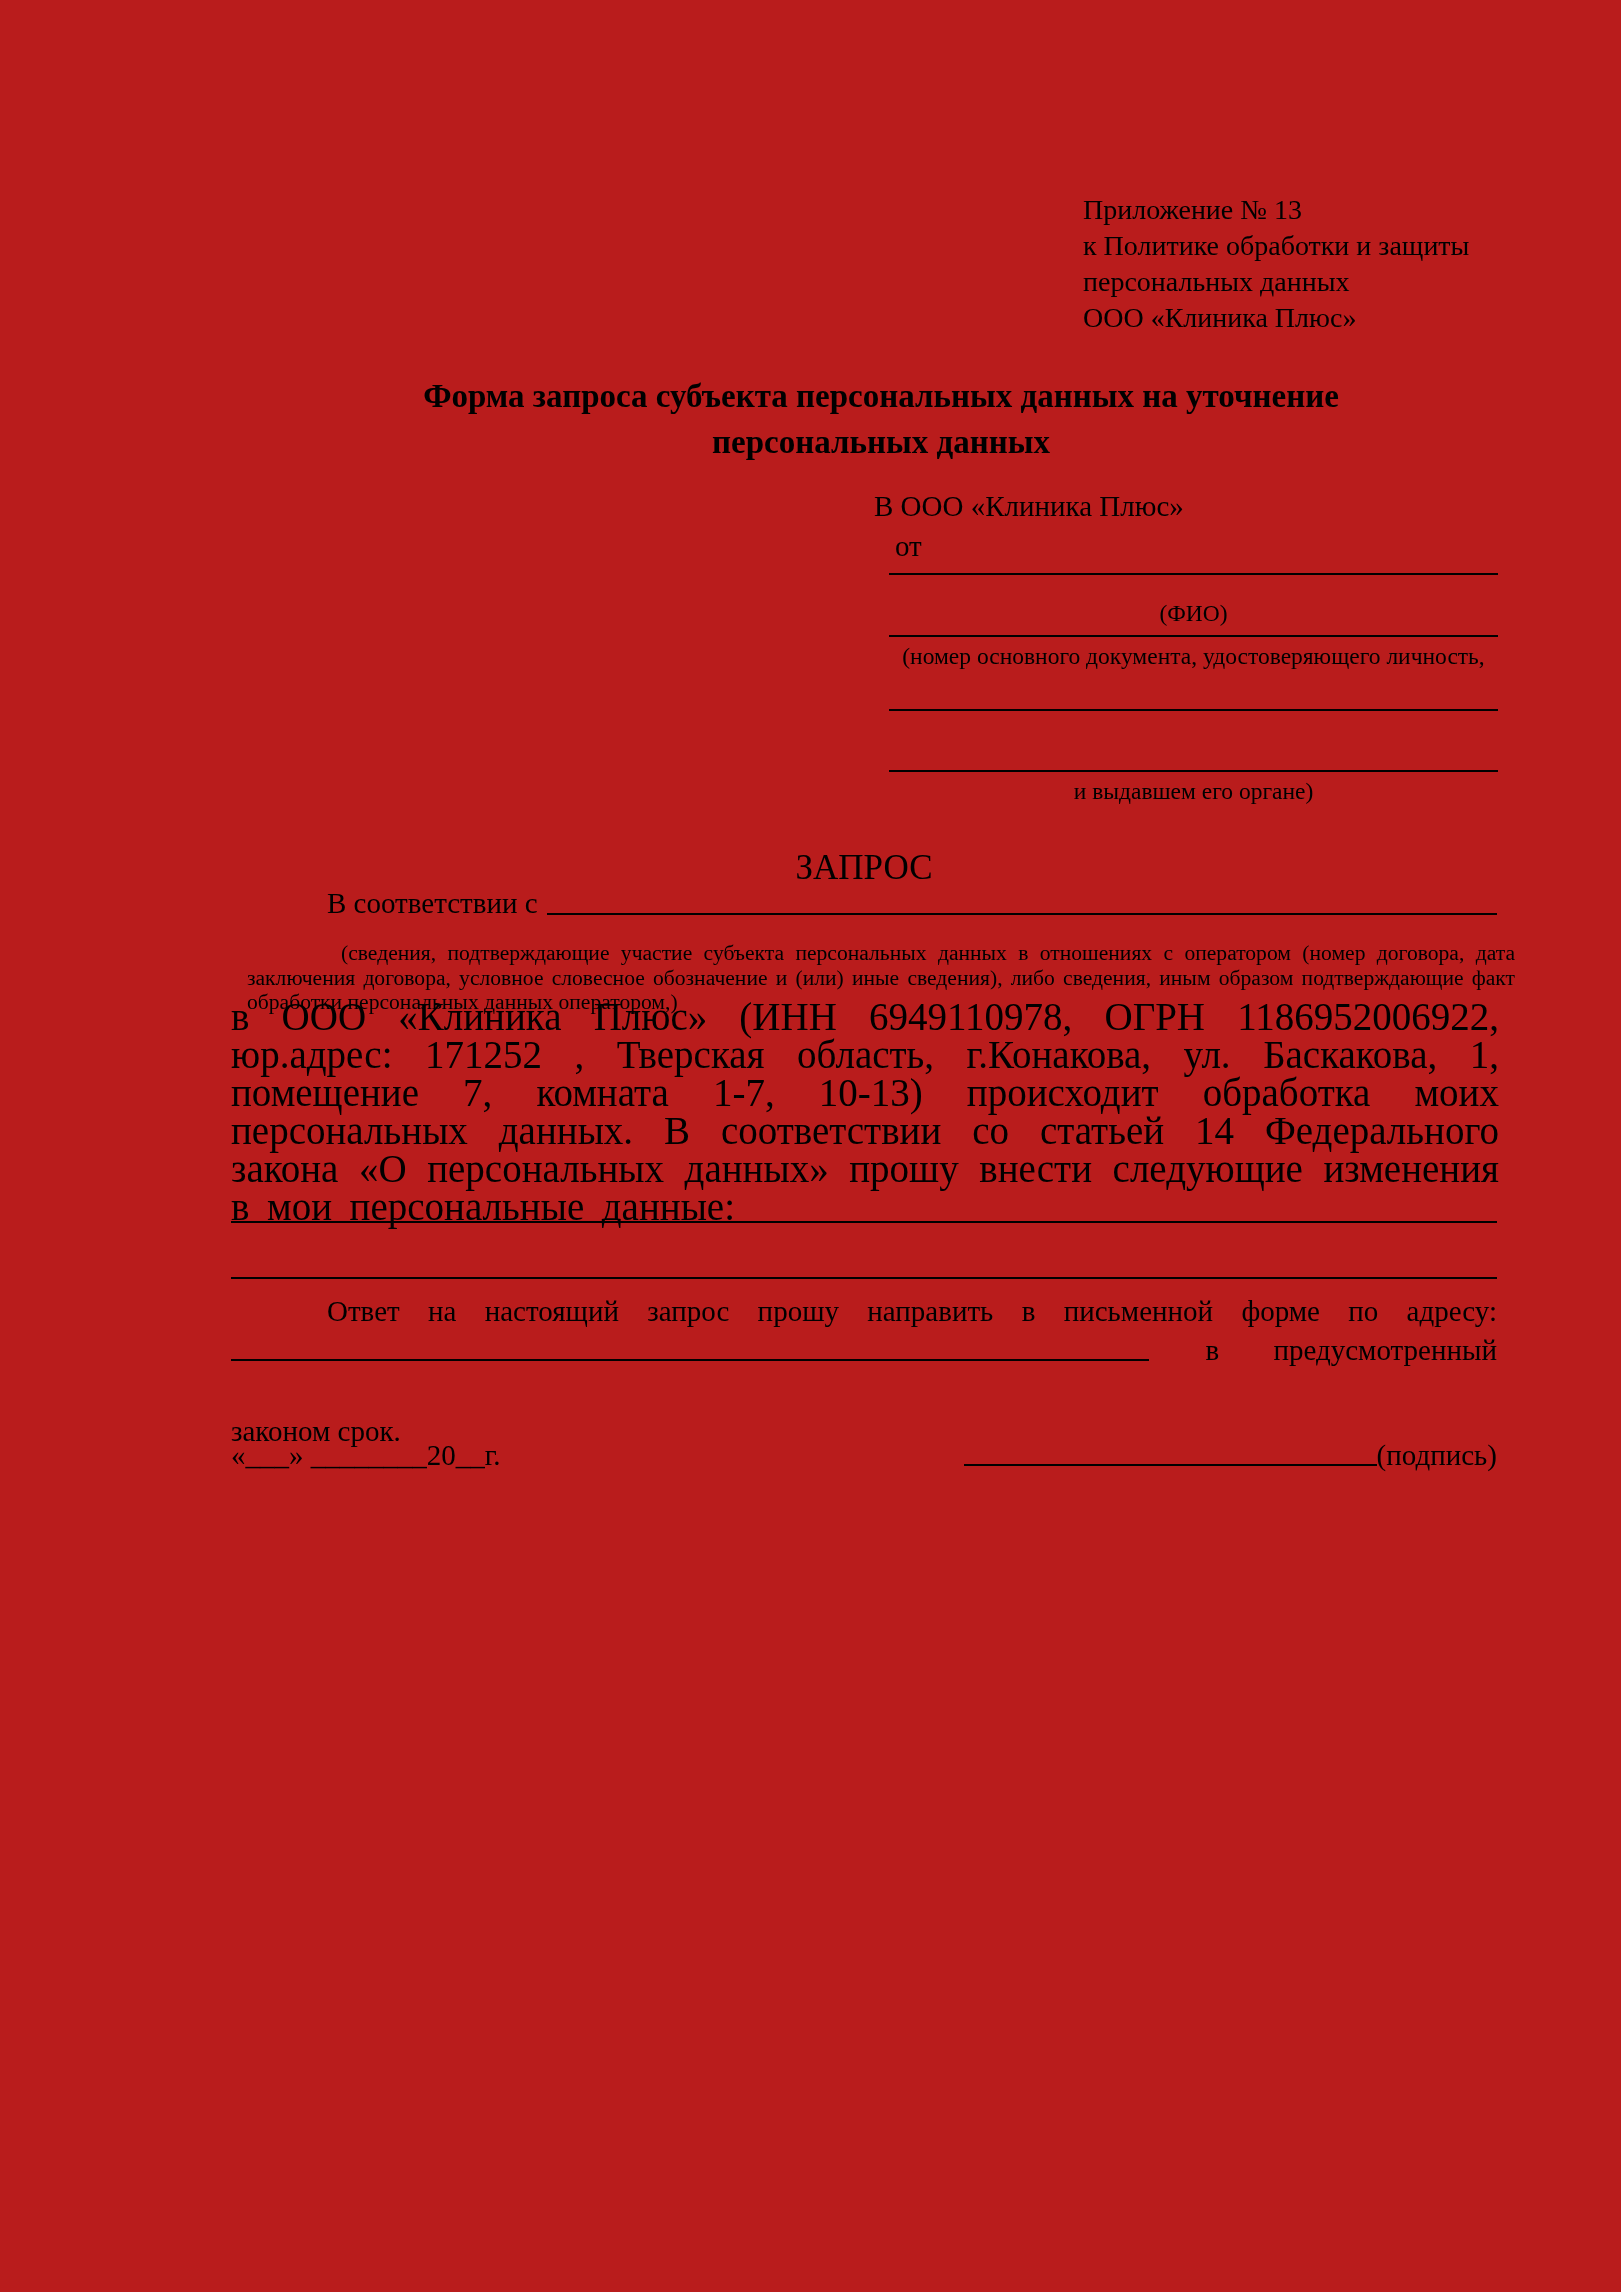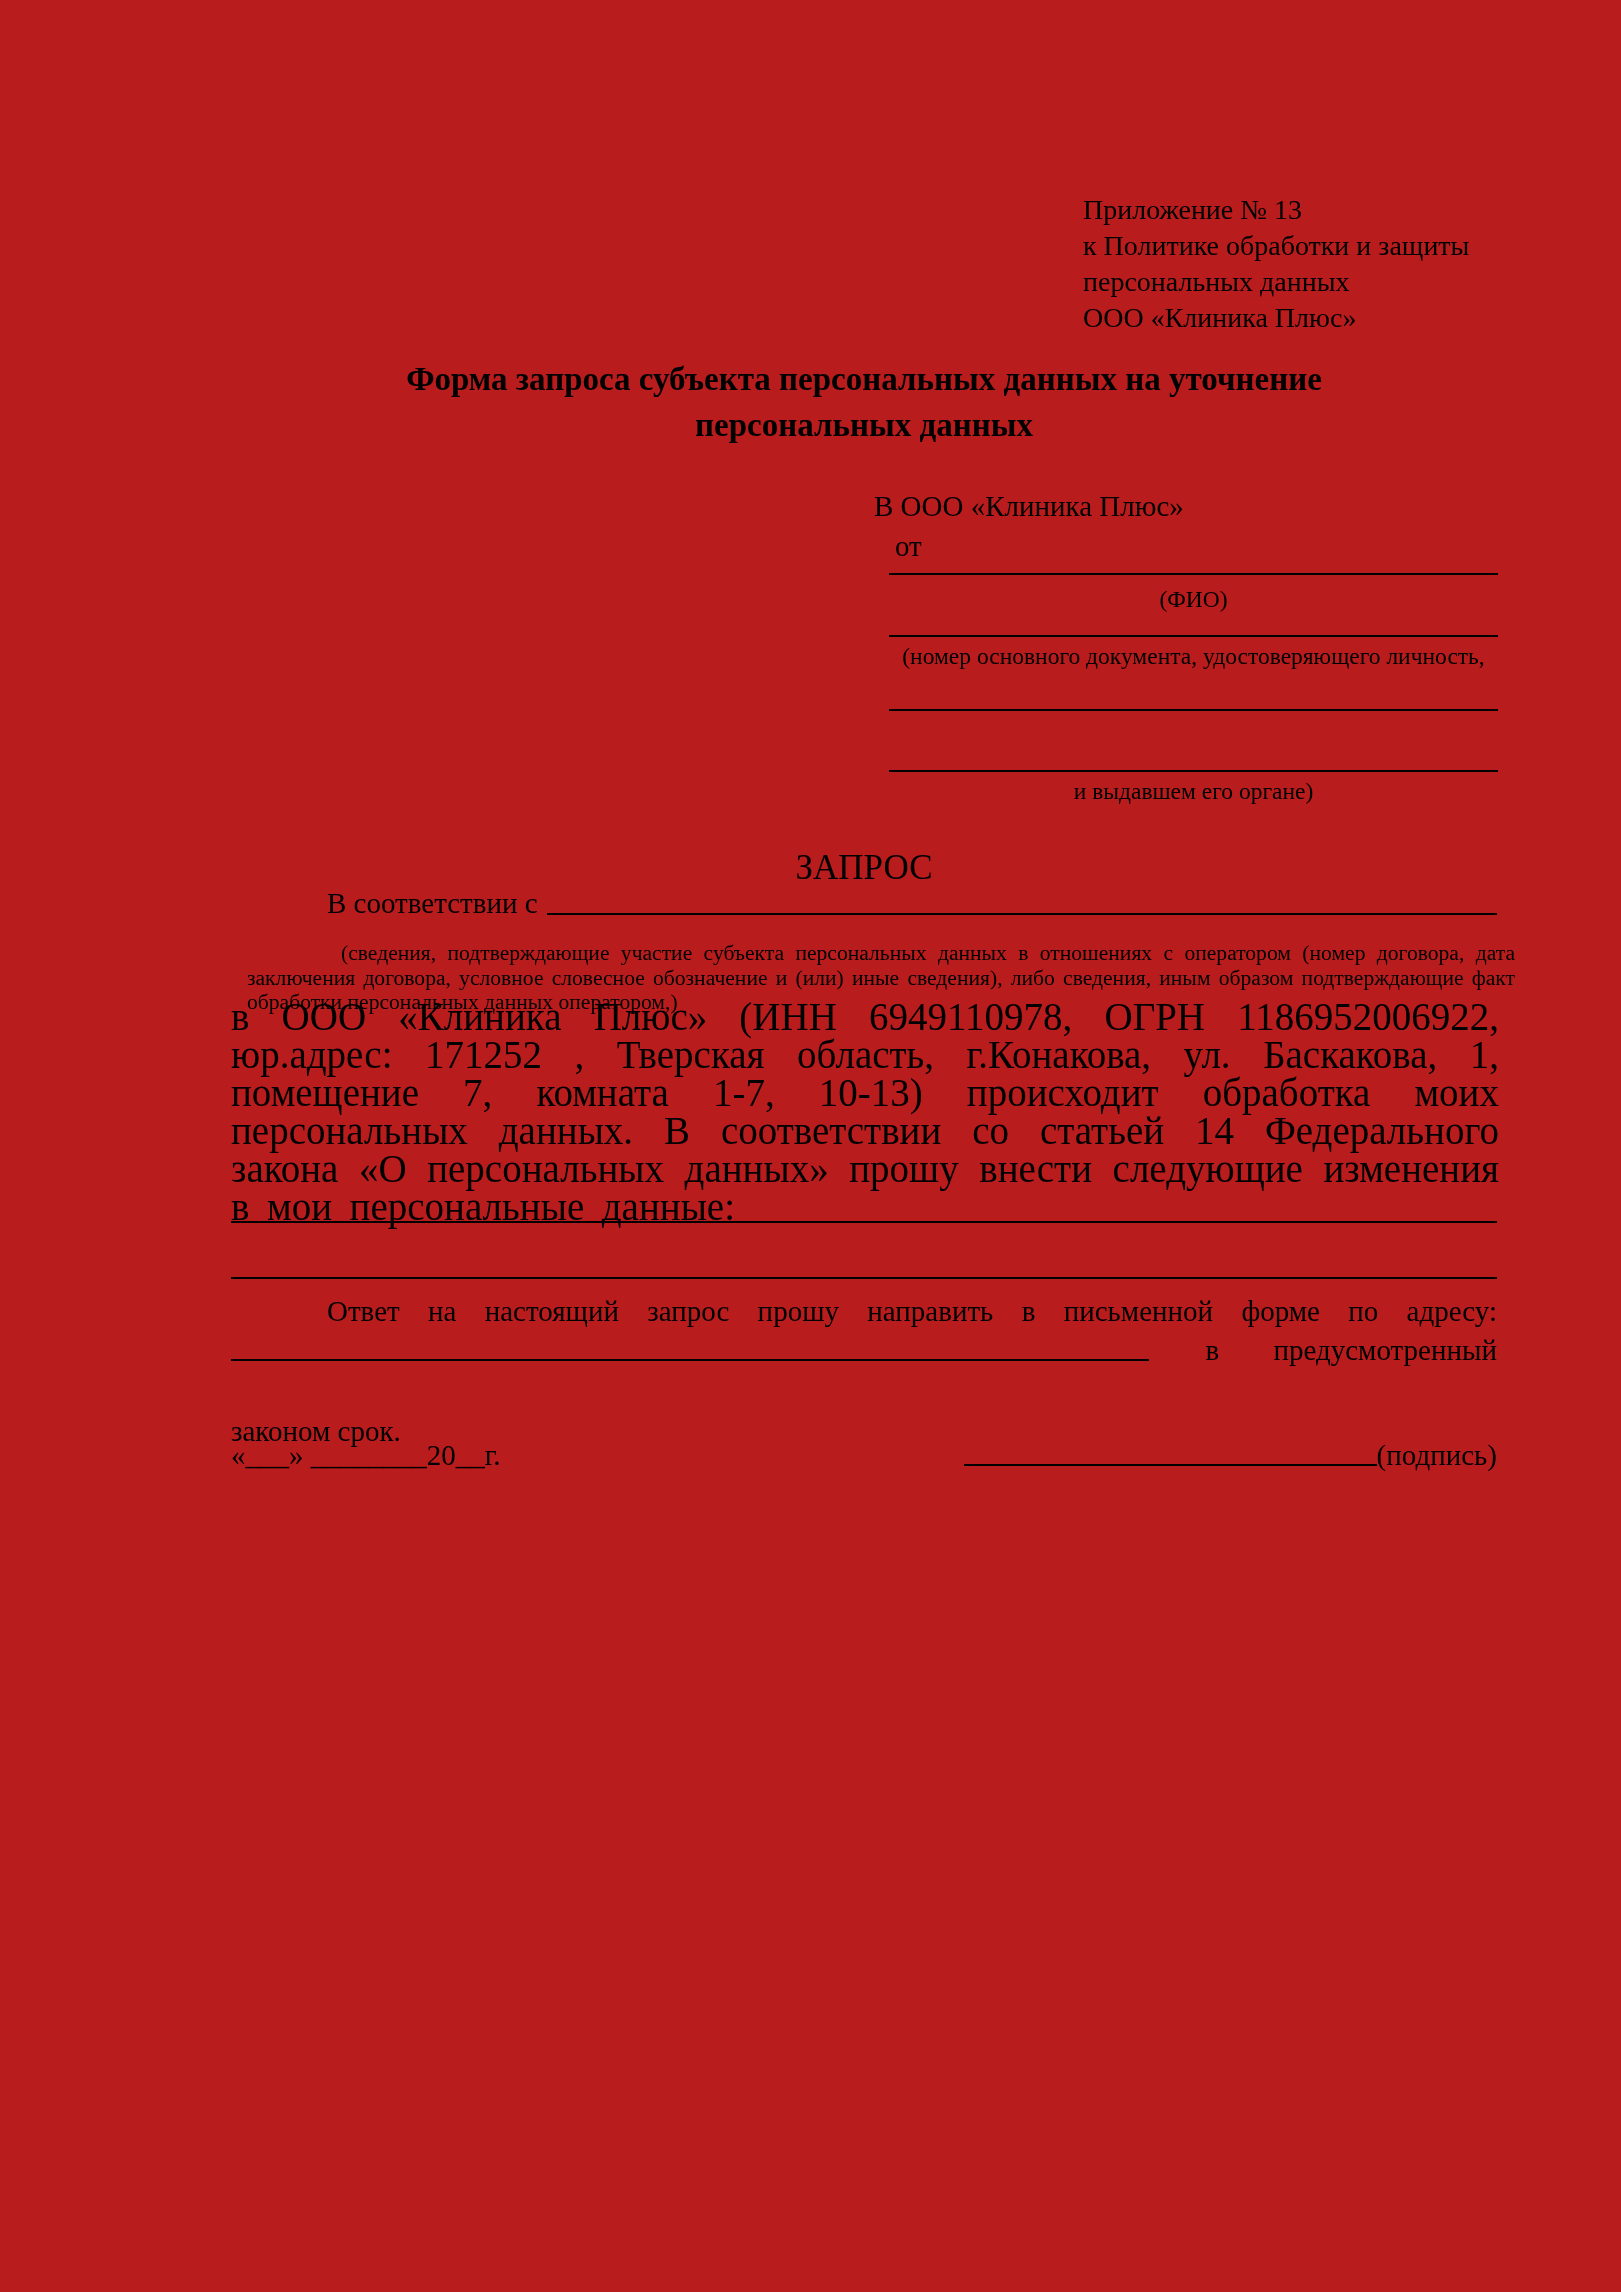--- a/index.html
+++ b/index.html
@@ -18,21 +18,21 @@
     position:absolute; height:0;
     border-top:2.9px solid #000;
   }
   .header-block {
     left:1083px; top:192px;
     font-size:28px; line-height:36px;
     white-space:nowrap;
   }
   .form-title {
     left:325px; top:356px; width:1078px;
-    margin:0;
+    margin:17px;
     font-size:33px; font-weight:bold;
     line-height:46px; text-align:center;
   }
   .addr-to { left:874px; top:490px; font-size:29px; white-space:nowrap; }
   .addr-from { left:895px; top:530px; font-size:29px; }
   .field-caption {
     position:absolute; left:889px; width:609px;
     font-size:23.5px; text-align:center; line-height:26.5px;
   }
   .request-heading {
@@ -109,21 +109,21 @@
     <div>персональных данных</div>
     <div>ООО «Клиника Плюс»</div>
   </div>
 
   <h1 class="abs form-title">Форма запроса субъекта персональных данных на уточнение персональных данных</h1>
 
   <div class="abs addr-to">В ООО «Клиника Плюс»</div>
   <div class="abs addr-from">от</div>
 
   <div class="rule" style="left:889px; top:573px; width:609px;"></div>
-  <div class="field-caption" style="top:586px;">(ФИО)</div>
+  <div class="field-caption" style="top:600px;">(ФИО)</div>
 
   <div class="rule" style="left:889px; top:635px; width:609px;"></div>
   <div class="field-caption" style="top:643px;">(номер основного документа, удостоверяющего личность,</div>
 
   <div class="rule" style="left:889px; top:709px; width:609px;"></div>
 
   <div class="rule" style="left:889px; top:770px; width:609px;"></div>
   <div class="field-caption" style="top:778px;">и выдавшем его органе)</div>
 
   <h2 class="abs request-heading">ЗАПРОС</h2>

